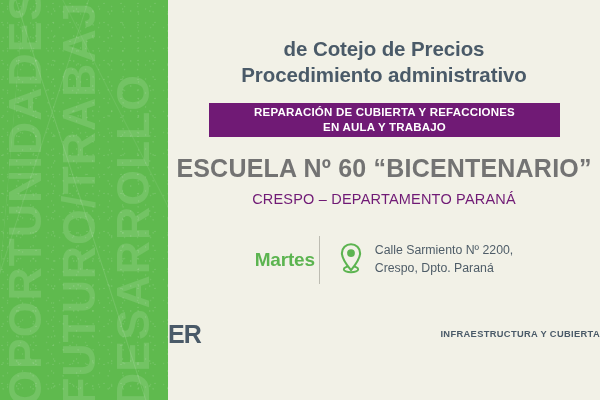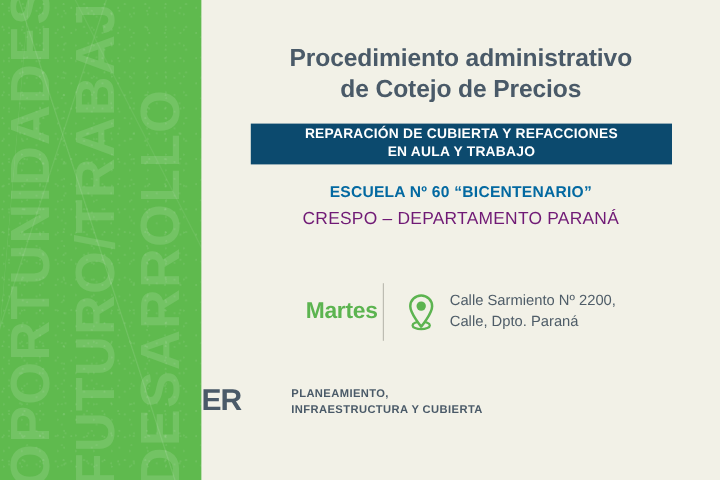--- a/index.html
+++ b/index.html
@@ -94,21 +94,21 @@
     line-height: 1.28;
     letter-spacing: -0.1px;
   }
 
   .green-banner {
     position: absolute;
     left: 41px;
     top: 103px;
     width: 351px;
     height: 34px;
-    background: #0c4a6e;
+    background: #701a75;
     display: flex;
     flex-direction: column;
     align-items: center;
     justify-content: center;
   }
   .banner-line {
     color: #ffffff;
     font-size: 11.5px;
     font-weight: 700;
     line-height: 1.32;
@@ -117,22 +117,22 @@
   }
 
   .school-block {
     position: absolute;
     left: 0;
     right: 0;
     top: 152px;
     text-align: center;
   }
   .school-name {
-    color: #0369a1;
-    font-size: 13px;
+    color: #737373;
+    font-size: 25px;
     font-weight: 700;
     letter-spacing: 0.2px;
     line-height: 1.3;
     text-align: center;
   }
   .school-dept {
     color: #701a75;
     font-size: 14.5px;
     font-weight: 400;
     letter-spacing: 0.2px;
@@ -160,21 +160,21 @@
     line-height: 1.24;
     letter-spacing: -0.2px;
   }
   .divider {
     width: 1px;
     height: 48px;
     background: #bdbcb2;
   }
   .place-block {
     display: flex;
-    align-items: center;
+    align-items: flex-start;
     padding-left: 18px;
   }
   .pin-icon {
     flex: 0 0 auto;
     width: 26px;
     height: 32px;
     margin-right: 11px;
   }
   .place-text {
     color: #4f5d68;
@@ -183,21 +183,21 @@
     line-height: 1.45;
   }
 
   .footer {
     position: absolute;
     left: 0;
     right: 0;
     top: 322px;
     display: flex;
     align-items: center;
-    justify-content: flex-start;
+    justify-content: space-between;
     gap: 33px;
   }
   .er-logo {
     font-size: 25px;
     font-weight: 700;
     color: #4a5a68;
     letter-spacing: -1px;
     line-height: 1;
     margin-right: 9px;
     font-family: "Liberation Sans", sans-serif;
@@ -219,22 +219,22 @@
     <div class="left-panel-texture"></div>
     <div class="left-panel-scratches"></div>
     <div class="watermark-col wm-1">OPORTUNIDADES</div>
     <div class="watermark-col wm-2">FUTURO/TRABAJO</div>
     <div class="watermark-col wm-3">DESARROLLO</div>
   </div>
 
   <div class="content">
 
     <div class="title-block">
+      <div class="title-line">de Cotejo de Precios</div>
       <div class="title-line">Procedimiento administrativo</div>
-      <div class="title-line">de Cotejo de Precios</div>
     </div>
 
     <div class="green-banner">
       <div class="banner-line">REPARACIÓN DE CUBIERTA Y REFACCIONES</div>
       <div class="banner-line">EN AULA Y TRABAJO</div>
     </div>
 
     <div class="school-block">
       <div class="school-name">ESCUELA Nº 60 “BICENTENARIO”</div>
       <div class="school-dept">CRESPO – DEPARTAMENTO PARANÁ</div>
@@ -250,27 +250,26 @@
       <div class="place-block">
         <span class="pin-icon">
           <svg viewBox="0 0 26 32" width="26" height="32" aria-hidden="true">
             <ellipse cx="13" cy="27.2" rx="7.2" ry="3.1" fill="none" stroke="#5cb450" stroke-width="1.9"></ellipse>
             <path d="M13 2.2 C7.9 2.2 3.9 6.2 3.9 11.2 C3.9 17.2 13 28.2 13 28.2 C13 28.2 22.1 17.2 22.1 11.2 C22.1 6.2 18.1 2.2 13 2.2 Z" fill="#f2f1e7" stroke="#5cb450" stroke-width="2.1" stroke-linejoin="round"></path>
             <circle cx="13" cy="11.1" r="3.9" fill="#5cb450"></circle>
           </svg>
         </span>
         <div class="place-text">
           <div>Calle Sarmiento Nº 2200,</div>
-          <div>Calle, Dpto. Paraná</div>
+          <div>Crespo, Dpto. Paraná</div>
         </div>
       </div>
     </div>
 
     <div class="footer">
       <div class="er-logo">ER</div>
       <div class="footer-text">
-        <div>PLANEAMIENTO,</div>
         <div>INFRAESTRUCTURA Y CUBIERTA</div>
       </div>
     </div>
 
   </div>
 </div>
 
 </body></html>

